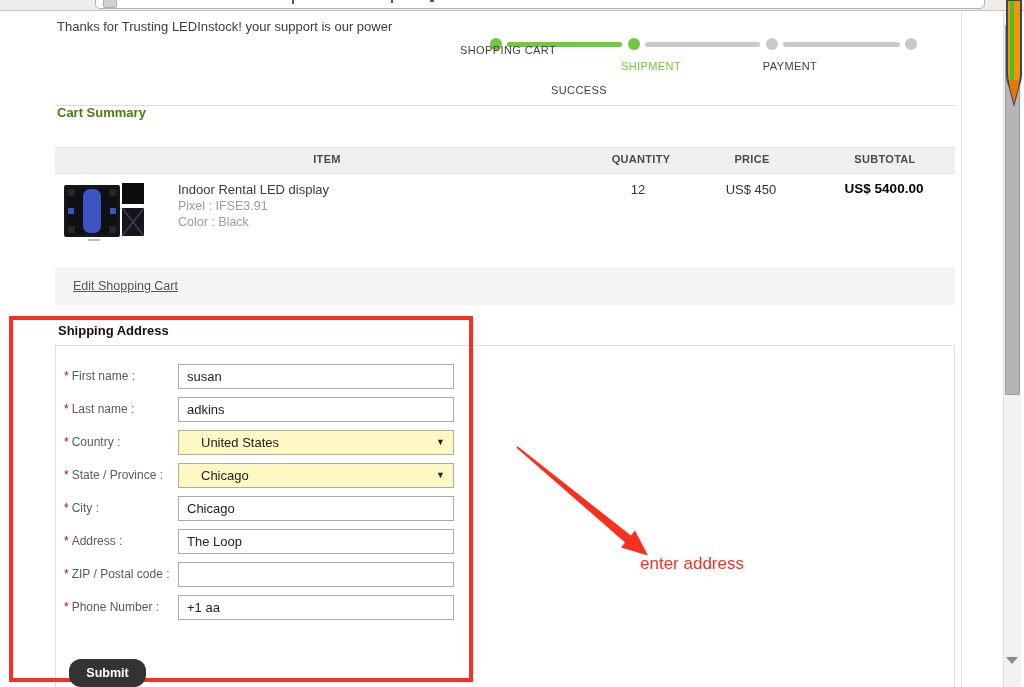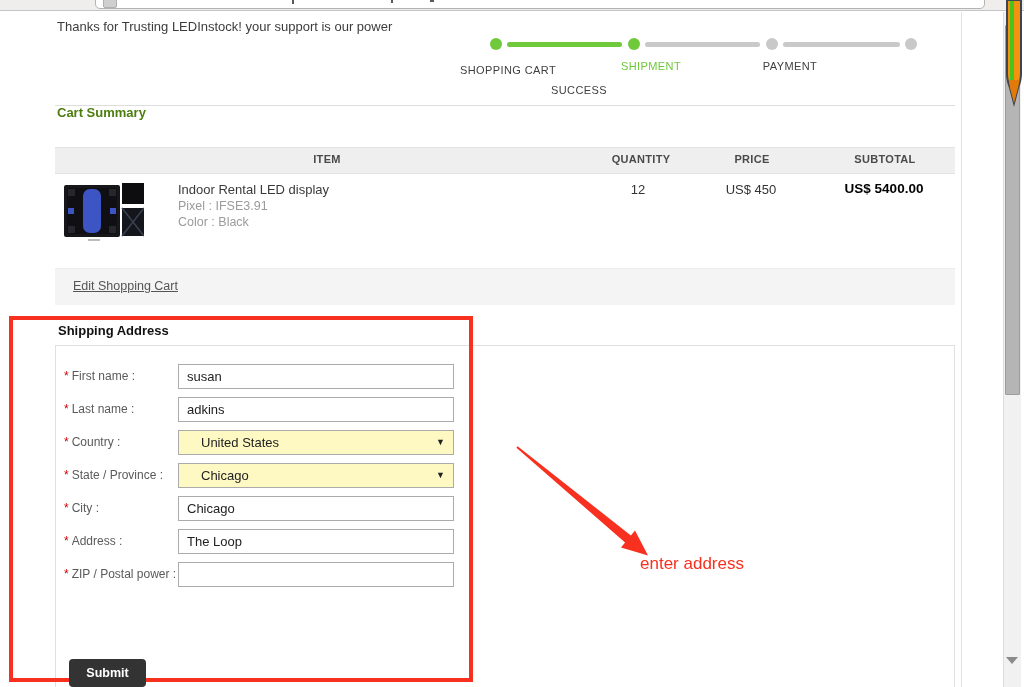--- a/index.html
+++ b/index.html
@@ -81,21 +81,21 @@
   .finput { position:absolute; left:123px; top:0; width:276px; height:25px;
     border:1px solid #ababab; background:#fff; font-family:"Liberation Sans",sans-serif;
     font-size:13px; color:#222; padding:0 8px; outline:none; }
   .fselect { position:absolute; left:123px; top:0; width:276px; height:25px;
     border:1px solid #ababab; background:#fef9c3; cursor:pointer; }
   .fselect .sel-text { position:absolute; left:22px; top:4px; font-size:13px; color:#222; }
   .fselect .sel-arrow { position:absolute; right:8px; top:6px; font-size:9px; color:#222; }
 
   .submit-btn { position:absolute; left:69px; top:659px; width:77px; height:28px;
     background:var(--submit_bg); color:#fff; font-family:"Liberation Sans",sans-serif;
-    font-size:12.5px; font-weight:bold; border:none; border-radius:4px; z-index:16; cursor:pointer; }
+    font-size:12.5px; font-weight:bold; border:none; border-radius:12px; z-index:16; cursor:pointer; }
 
   
   .arrow-svg { position:absolute; left:0; top:0; z-index:20; pointer-events:none; }
   .annot-text { position:absolute; left:640px; top:554px; font-size:17px;
     color:var(--annotation_red); z-index:20; }
 </style>
 </head>
 <body>
 
 <div id="screen">
@@ -114,21 +114,21 @@
 
   <div>
     <div class="dot on" style="left:490px;"></div>
     <div class="bar on" style="left:507px; width:115px;"></div>
     <div class="dot on" style="left:628px;"></div>
     <div class="bar off" style="left:645px; width:115px;"></div>
     <div class="dot off" style="left:766px;"></div>
     <div class="bar off" style="left:783px; width:117px;"></div>
     <div class="dot off" style="left:905px;"></div>
 
-    <div class="step-label" style="left:508px; top:64px;">SHOPPING CART</div>
+    <div class="step-label" style="left:508px; top:44px;">SHOPPING CART</div>
     <div class="step-label active" style="left:651px; top:60px;">SHIPMENT</div>
     <div class="step-label" style="left:790px; top:60px;">PAYMENT</div>
     <div class="step-label" style="left:579px; top:84px;">SUCCESS</div>
   </div>
 
   <div class="top-divider"></div>
 
   <div class="cart-title">Cart Summary</div>
 
   <div class="thead"></div>
@@ -198,24 +198,28 @@
     <span class="flabel"><span class="req">*</span><span>City :</span></span>
     <input class="finput" value="Chicago" style="">
   </div>
 
   <div class="frow" style="top:529px;">
     <span class="flabel"><span class="req">*</span><span>Address :</span></span>
     <input class="finput" value="The Loop" style="">
   </div>
 
   <div class="frow" style="top:562px;">
-    <span class="flabel"><span class="req">*</span><span>ZIP / Postal power :</span></span>
+    <span class="flabel"><span class="req">*</span><span>ZIP / Postal code :</span></span>
     <input class="finput" value="" style="">
   </div>
 
+  <div class="frow" style="top:595px;">
+    <span class="flabel"><span class="req">*</span><span>Phone Number :</span></span>
+    <input class="finput" value="+1 aa" style="">
+  </div>
 
 
   <button class="submit-btn">Submit</button>
 
   <svg class="arrow-svg" width="1024" height="687">
     <polygon points="517.6,446.2 630.9,535.5 635.0,530.5 648.0,555.6 621.0,547.5 625.1,542.5 516.4,447.8" fill="#f8301f"></polygon>
   </svg>
   <div class="annot-text">enter address</div>
 
   <div class="scrollbar-track"></div>

